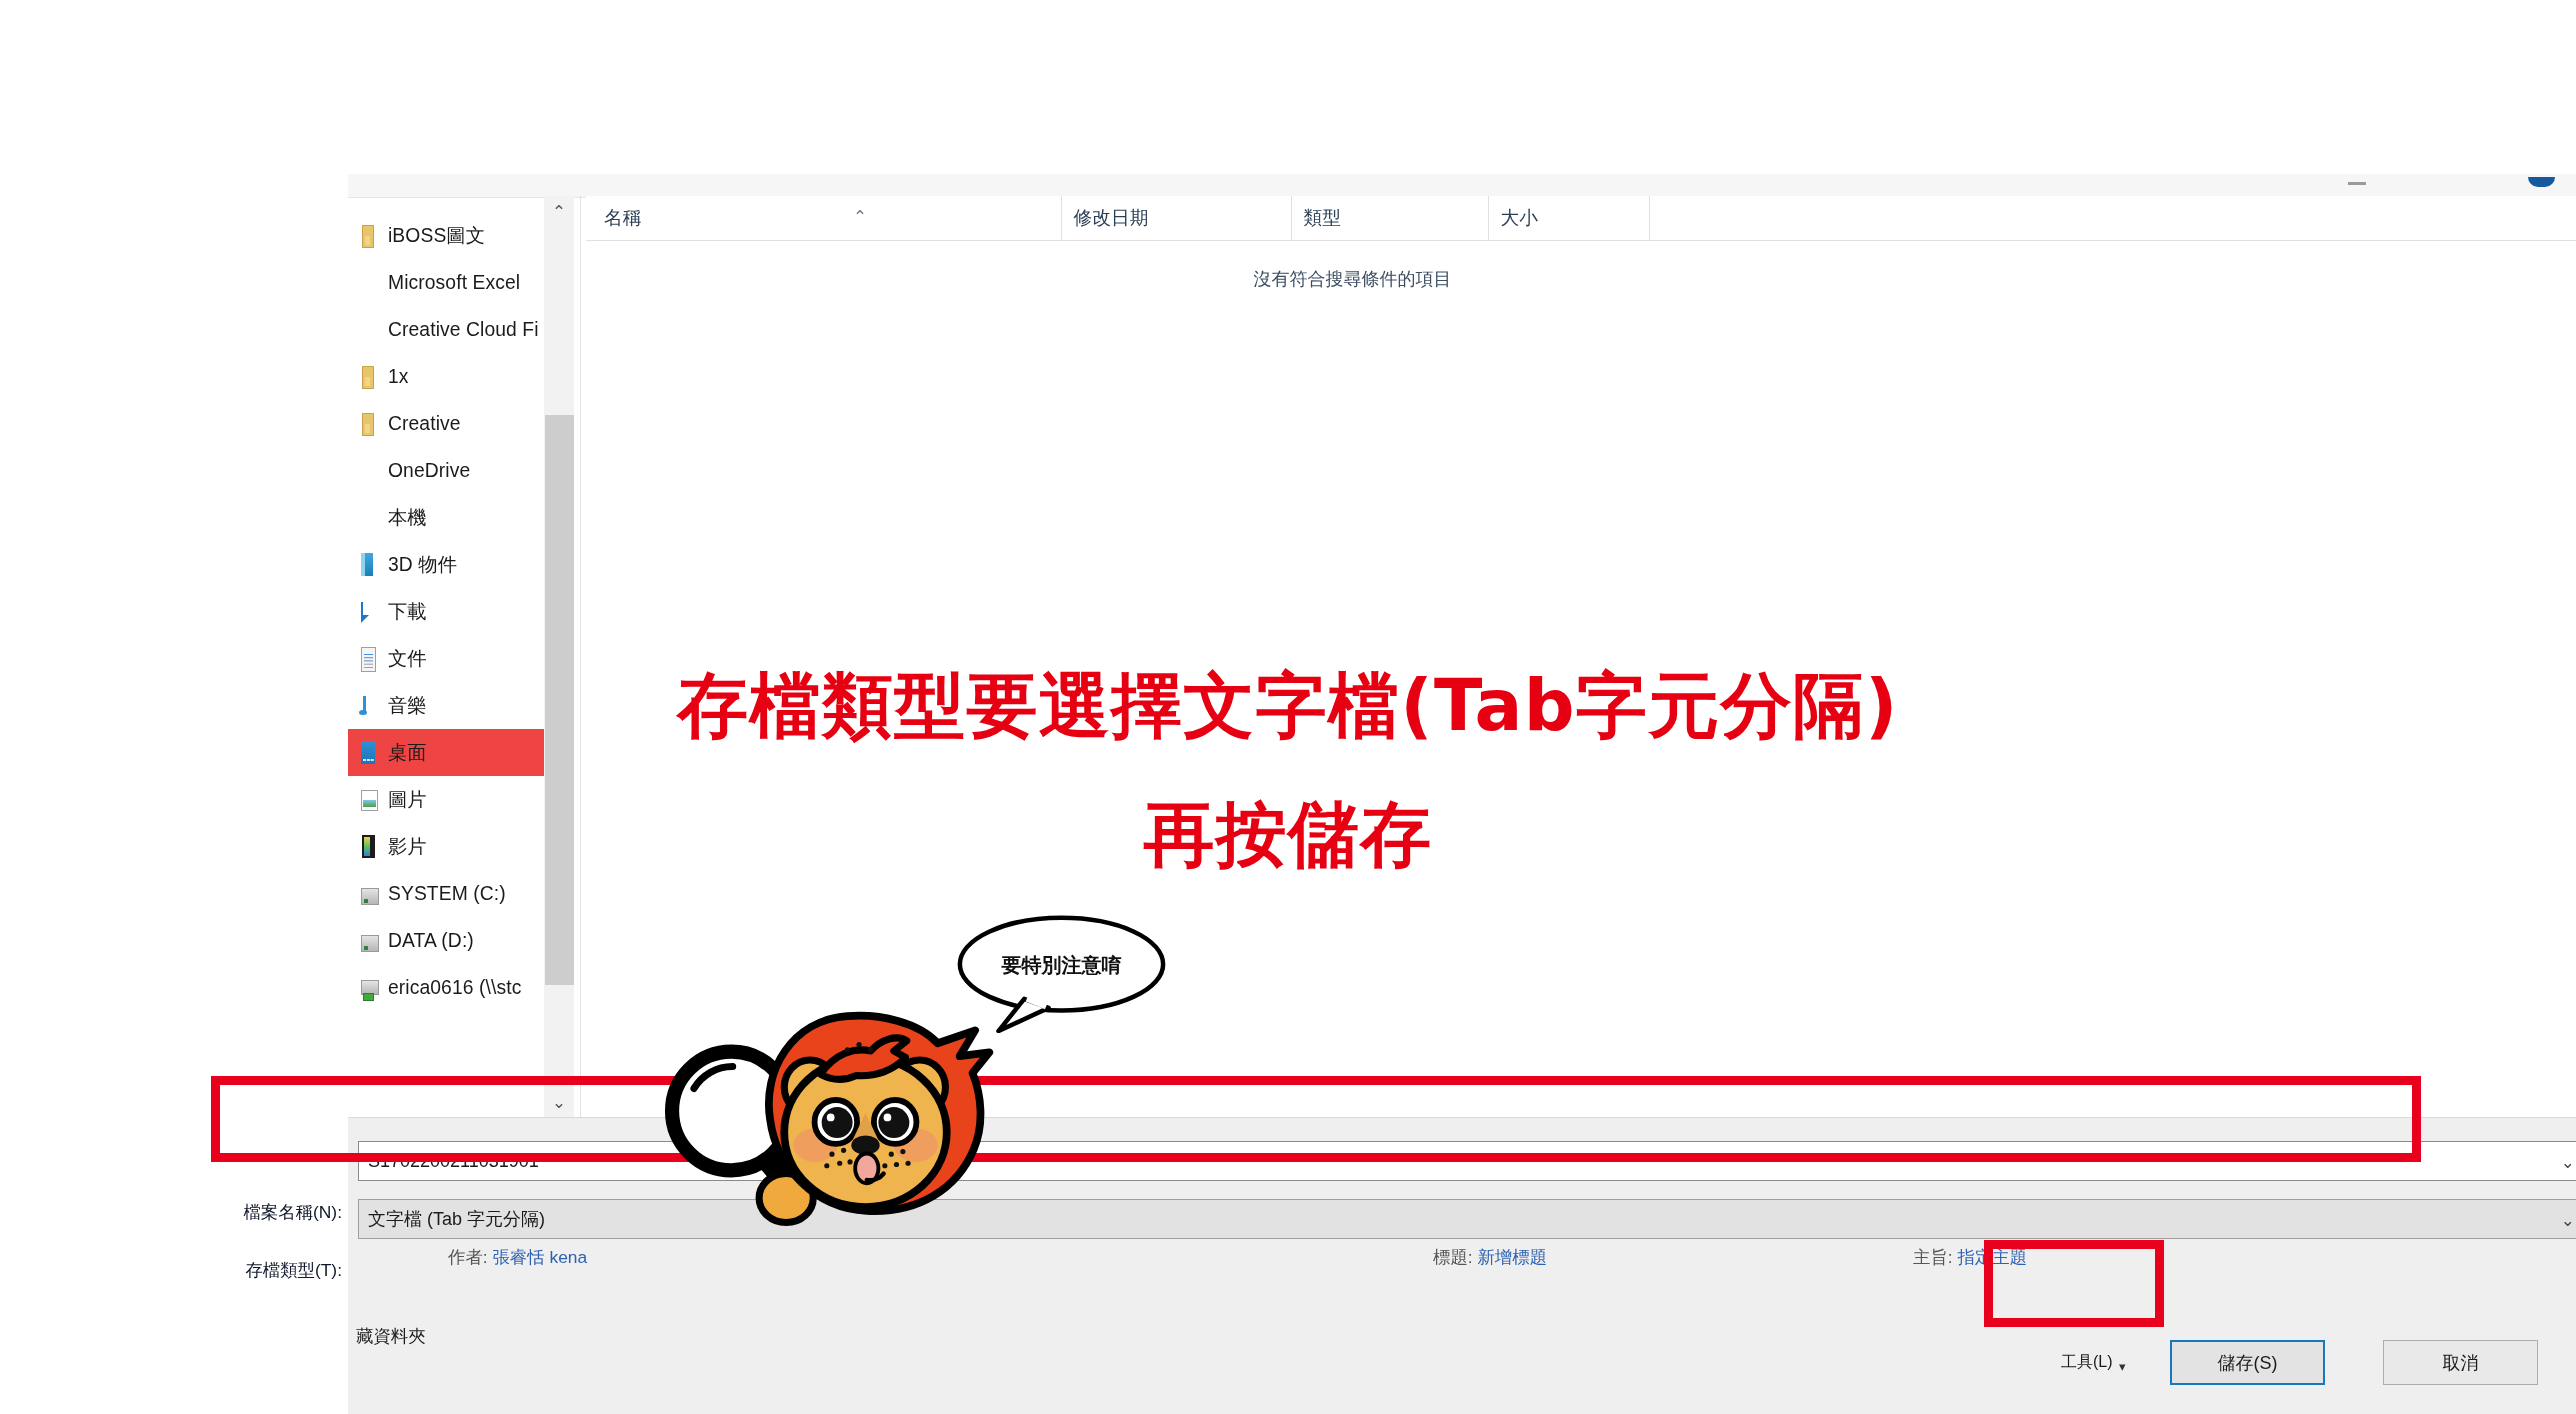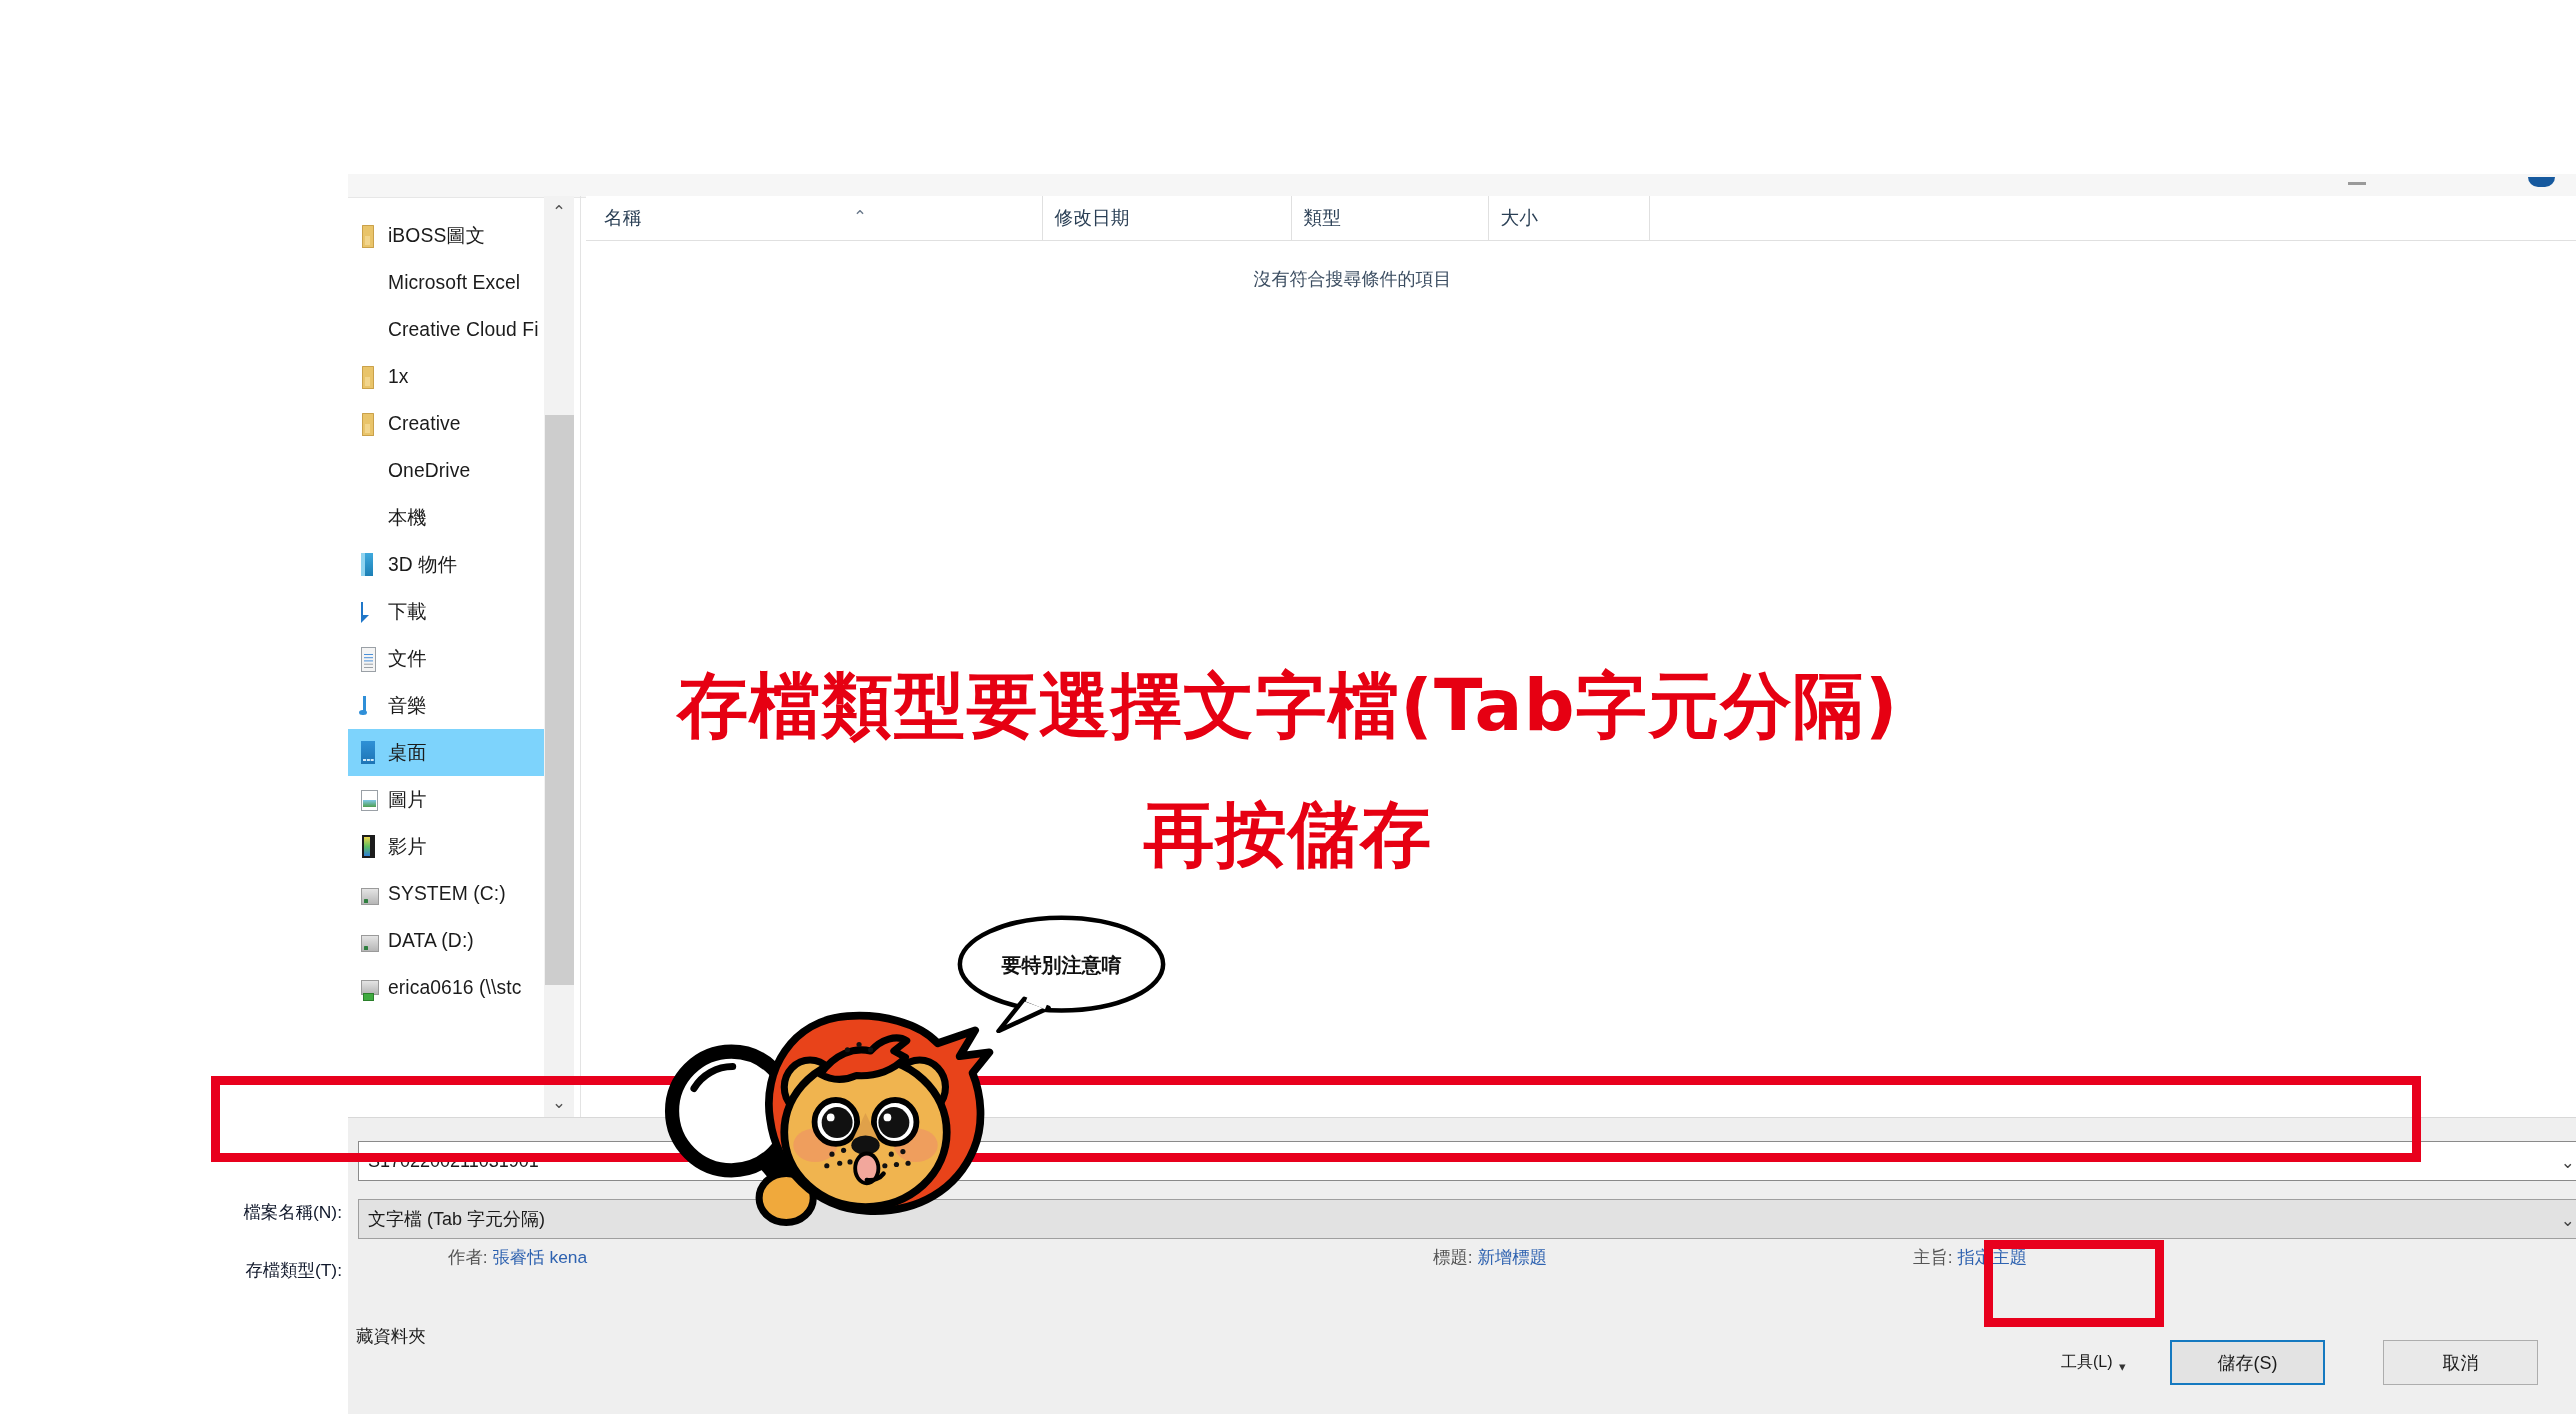--- a/index.html
+++ b/index.html
@@ -30,21 +30,21 @@
 
   
   #navpane{
     position:absolute;left:174px;top:125px;width:196px;height:921px;
     background:#ffffff;overflow:hidden;
   }
   .nav-item{
     position:relative;height:47px;display:flex;align-items:center;
     padding-left:10.3px;box-sizing:border-box;
   }
-  .nav-item.selected{background:#7dd3fc;}
+  .nav-item.selected{background:#ef4444;}
   .nav-ico{width:22px;height:26px;flex:0 0 22px;position:relative;margin-right:7.7px;}
   .nav-label{
     font-size:19.3px;color:#1b1b1b;white-space:nowrap;
     letter-spacing:0.1px;
   }
   .nav-item.no-ico .nav-ico{visibility:hidden;}
 
   
   .ic-folder{position:absolute;left:3.9px;top:2.6px;width:9.7px;height:21px;
     background:#e9c46a;border:0.6px solid #caa14a;border-radius:0.6px;}
@@ -114,21 +114,21 @@
     position:absolute;left:412px;top:109px;width:2016px;height:44px;
     border-bottom:0.6px solid #e0e0e0;background:#ffffff;
   }
   .col{
     position:absolute;top:0;height:44px;display:flex;align-items:center;
     padding-left:11.6px;box-sizing:border-box;font-size:18.7px;color:#2a3f55;
     border-left:0.6px solid #e0e0e0;
   }
   .col:first-child{border-left:none;}
   #col-name{left:0;width:470px;padding-left:18px;}
-  #col-date{left:456px;width:235px;}
+  #col-date{left:475px;width:235px;}
   #col-type{left:705px;width:196px;}
   #col-size{left:902px;width:161px;}
   #col-rest{left:1063px;width:953px;border-left:0.6px solid #e0e0e0;}
   #sort-caret{
     position:absolute;left:267px;top:10.3px;font-size:16.7px;color:#6b7a8c;
   }
   #empty-msg{
     position:absolute;left:412px;top:180px;width:1533px;text-align:center;
     font-size:18px;color:#3b4d61;
   }

